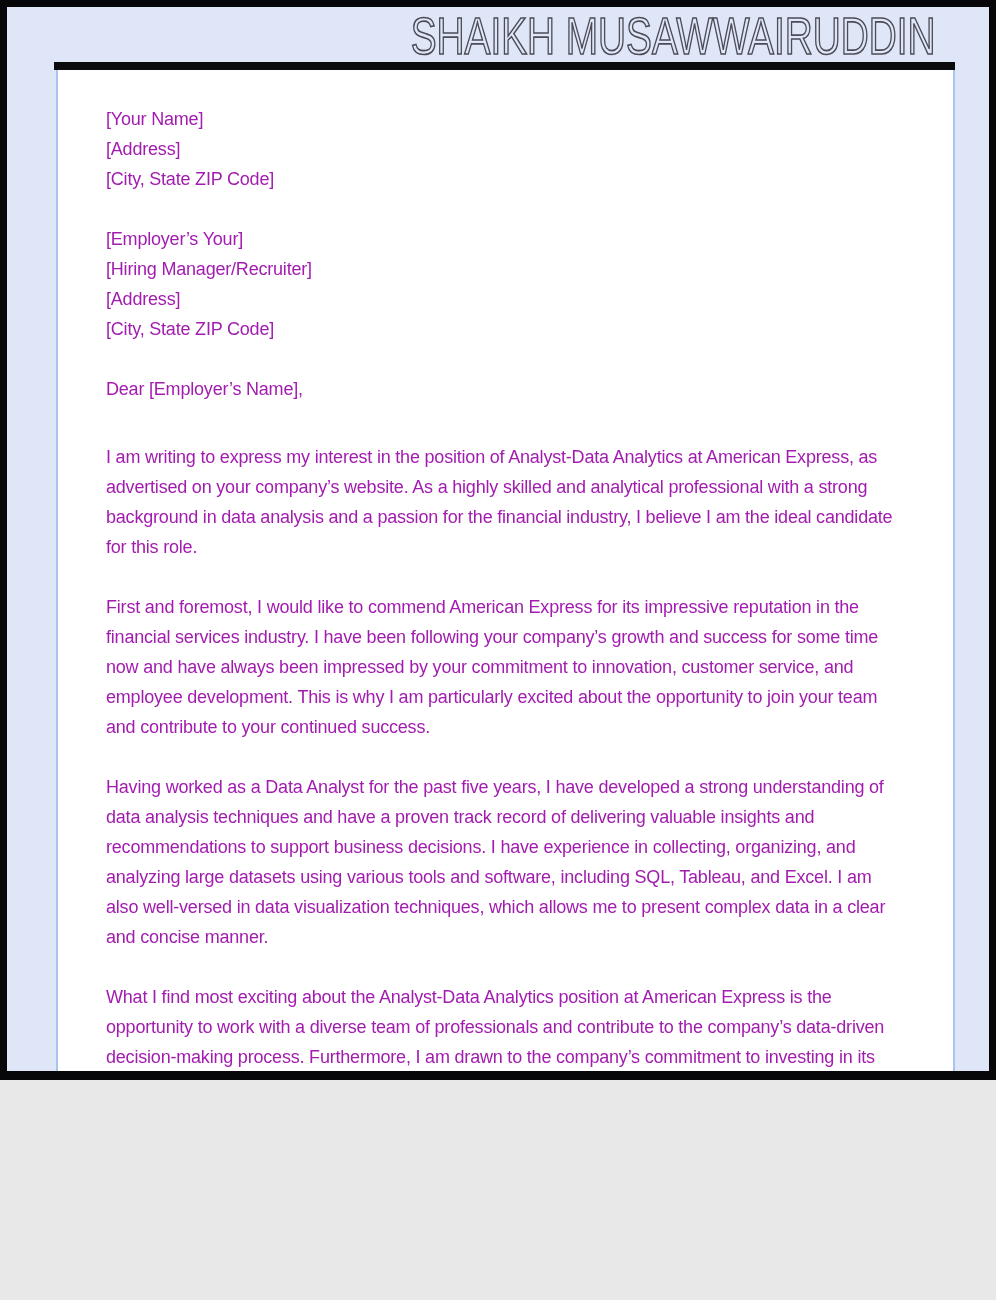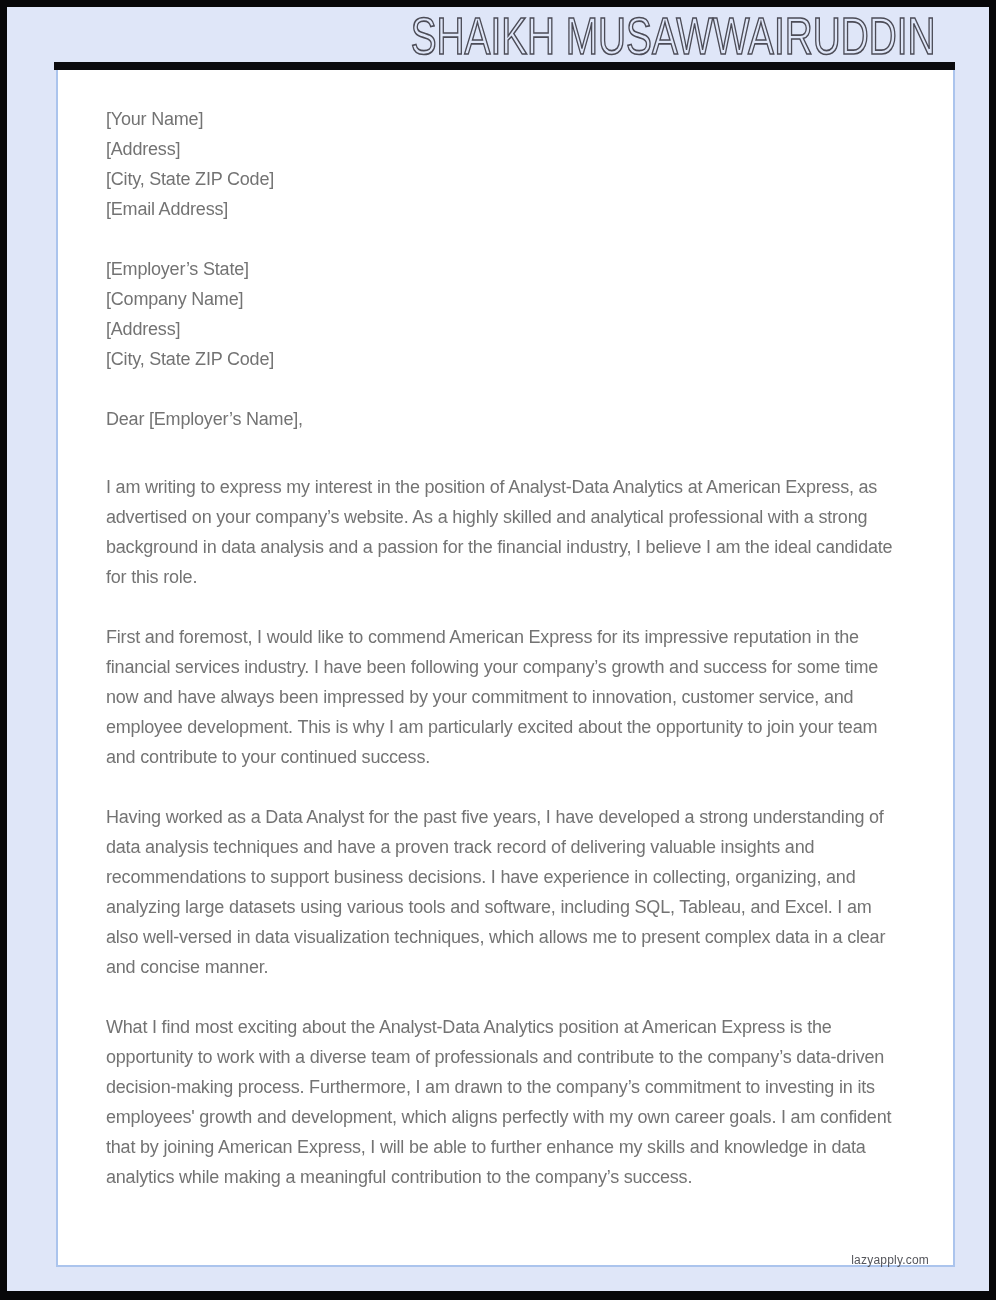--- a/index.html
+++ b/index.html
@@ -5,21 +5,21 @@
   html, body {
     margin: 0;
     padding: 0;
     background: #e8e8e8;
   }
   * { box-sizing: border-box; }
 
   .frame {
     position: relative;
     width: 996px;
-    height: 1300px;
+    height: 1080px;
     background: #dfe6f8;
     border: 7px solid #070709;
     border-bottom-width: 9px;
     overflow: hidden;
     font-family: "Liberation Sans", sans-serif;
   }
 
   
   .header-name {
     position: absolute;
@@ -60,21 +60,21 @@
     background: #ffffff;
     border: 2px solid #abc4ed;
     border-top: none;
     
   }
   .page-content {
     padding: 34px 48px 0 48px;
     font-size: 18px;
     line-height: 30px;
     letter-spacing: -0.2px;
-    color: #737373;
+    color: #a21caf;
   }
   .addr-block { margin: 0 0 30px 0; }
   .addr-line { white-space: nowrap; }
   .salutation { margin: 0 0 38px 0; }
   .para { margin: 4px 0 30px 0; }
 
   .watermark {
     position: absolute;
     top: 1243px;
     right: 60px;
@@ -96,26 +96,25 @@
 
   <div class="header-rule"></div>
 
   <div class="page">
     <div class="page-content">
 
       <div class="addr-block">
         <div class="addr-line">[Your Name]</div>
         <div class="addr-line">[Address]</div>
         <div class="addr-line">[City, State ZIP Code]</div>
-        <div class="addr-line">[Email Address]</div>
       </div>
 
       <div class="addr-block">
-        <div class="addr-line">[Employer’s State]</div>
-        <div class="addr-line">[Company Name]</div>
+        <div class="addr-line">[Employer’s Your]</div>
+        <div class="addr-line">[Hiring Manager/Recruiter]</div>
         <div class="addr-line">[Address]</div>
         <div class="addr-line">[City, State ZIP Code]</div>
       </div>
 
       <div class="salutation">Dear [Employer’s Name],</div>
 
       <p class="para">I am writing to express my interest in the position of Analyst-Data Analytics at American Express, as advertised on your company’s website. As a highly skilled and analytical professional with a strong background in data analysis and a passion for the financial industry, I believe I am the ideal candidate for this role.</p>
       <p class="para">First and foremost, I would like to commend American Express for its impressive reputation in the financial services industry. I have been following your company’s growth and success for some time now and have always been impressed by your commitment to innovation, customer service, and employee development. This is why I am particularly excited about the opportunity to join your team and contribute to your continued success.</p>
       <p class="para">Having worked as a Data Analyst for the past five years, I have developed a strong understanding of data analysis techniques and have a proven track record of delivering valuable insights and recommendations to support business decisions. I have experience in collecting, organizing, and analyzing large datasets using various tools and software, including SQL, Tableau, and Excel. I am also well-versed in data visualization techniques, which allows me to present complex data in a clear and concise manner.</p>
       <p class="para">What I find most exciting about the Analyst-Data Analytics position at American Express is the opportunity to work with a diverse team of professionals and contribute to the company’s data-driven decision-making process. Furthermore, I am drawn to the company’s commitment to investing in its employees' growth and development, which aligns perfectly with my own career goals. I am confident that by joining American Express, I will be able to further enhance my skills and knowledge in data analytics while making a meaningful contribution to the company’s success.</p>

